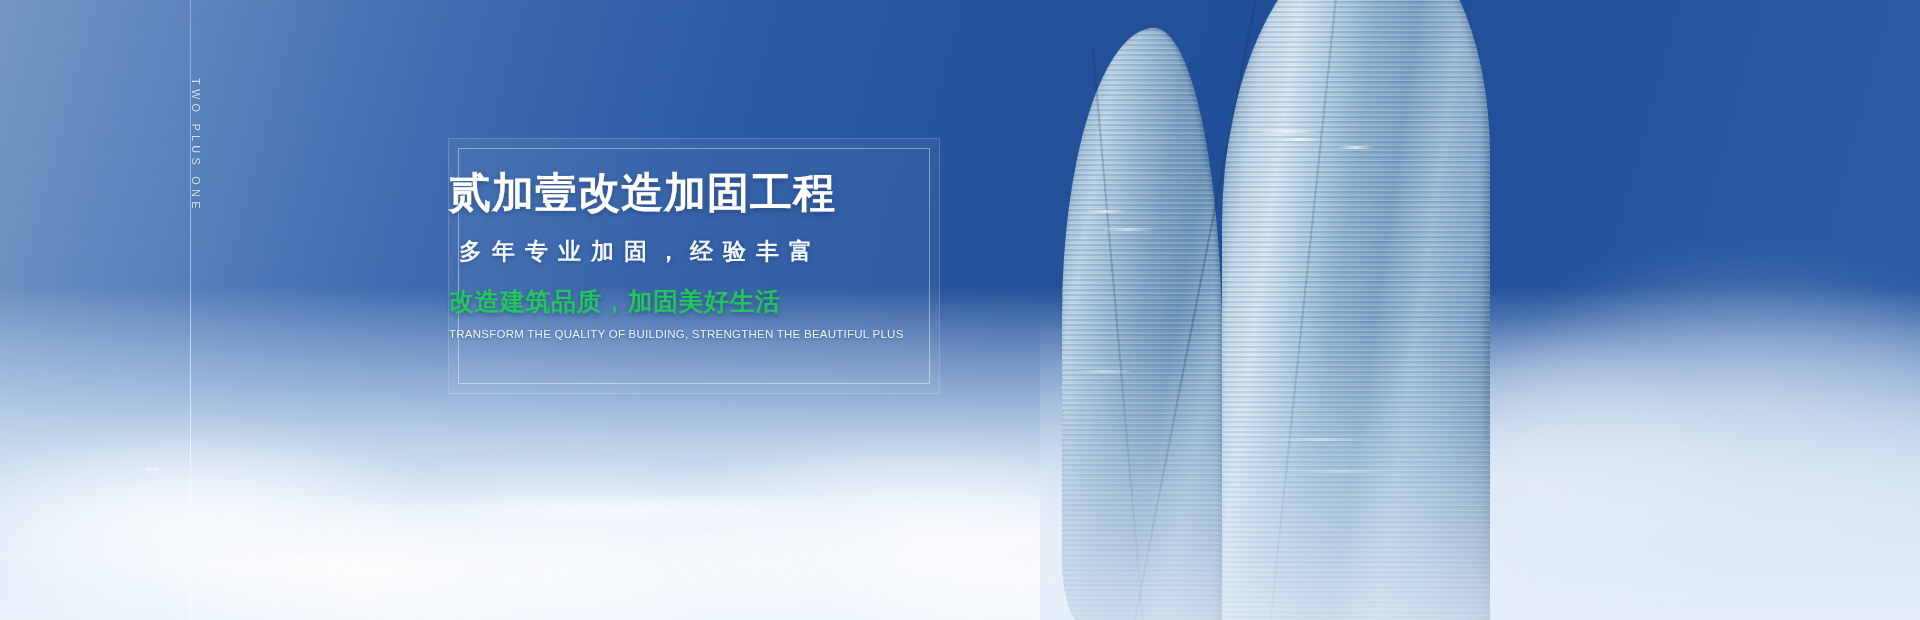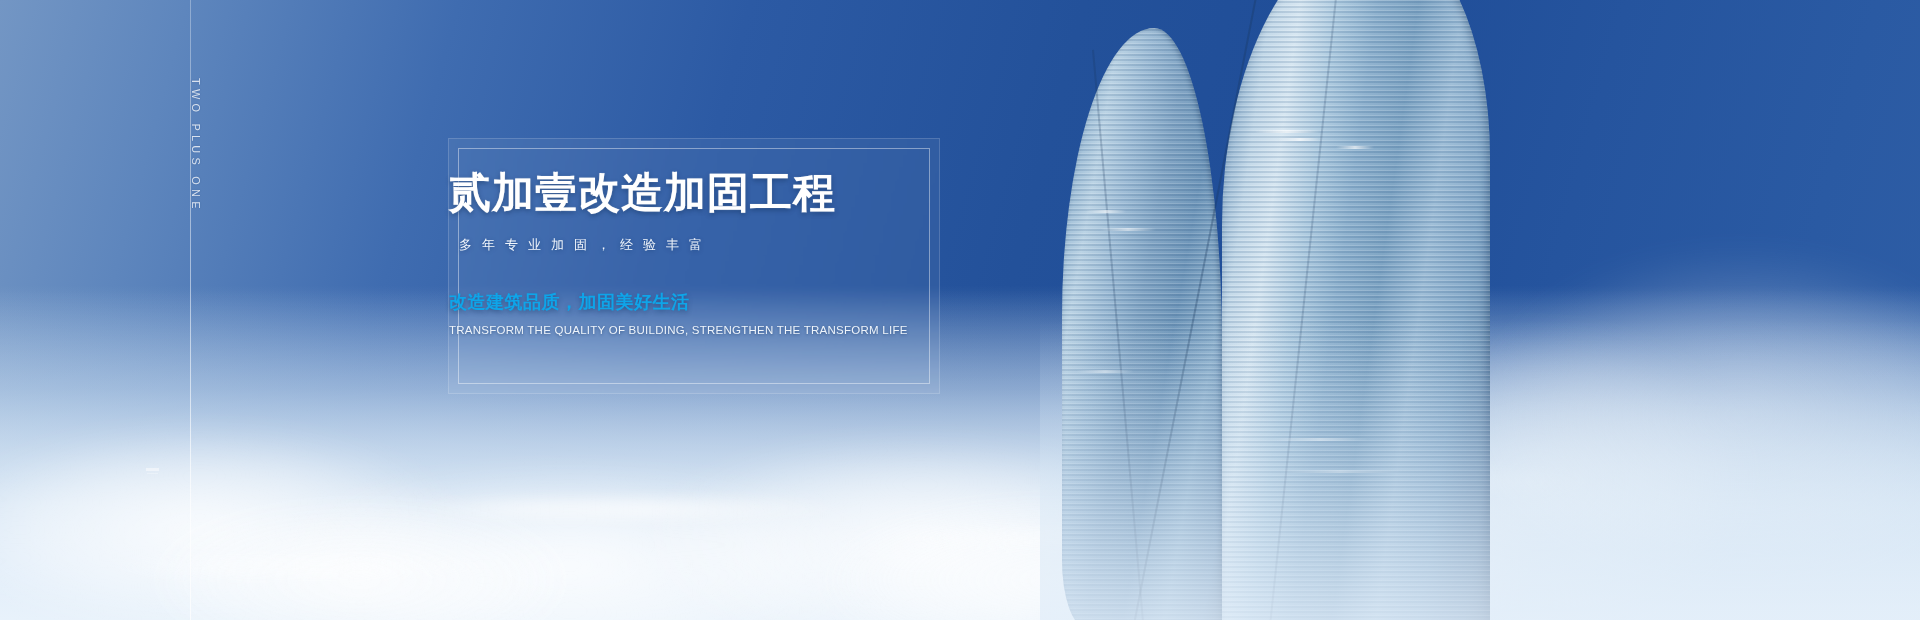--- a/index.html
+++ b/index.html
@@ -235,33 +235,33 @@
   .t-main{
     font-size:42px;
     font-weight:700;
     letter-spacing:1px;
     line-height:1.12;
     color:#ffffff;
     text-shadow:0 2px 5px rgba(10,40,80,.45), 0 0 1px rgba(255,255,255,.6);
   }
   .t-sub{
     margin-top:20px;
-    font-size:13px;
-    font-weight:400;
+    font-size:23px;
+    font-weight:700;
     letter-spacing:10px;
     text-indent:10px;
     color:#f2f7fd;
     text-shadow:0 1px 4px rgba(10,40,80,.40);
   }
   .t-slogan{
-    margin-top:36px;
-    font-size:18px;
+    margin-top:18px;
+    font-size:25px;
     font-weight:700;
     letter-spacing:.5px;
-    color:#0ea5e9;
+    color:#22c55e;
     text-shadow:0 2px 5px rgba(10,40,80,.45);
   }
   .t-en{
     margin-top:10px;
     font-size:11.5px;
     font-weight:400;
     letter-spacing:.25px;
     color:#eef4fb;
     text-shadow:0 1px 3px rgba(10,40,80,.45);
   }
@@ -311,17 +311,17 @@
   <div class="vrule"></div>
   <div class="vtext">TWO PLUS ONE</div>
   <div class="vmark"></div>
 
   <div class="panel">
     <div class="panel-inner"></div>
     <div class="panel-content">
       <div class="t-main">贰加壹改造加固工程</div>
       <div class="t-sub">多年专业加固，经验丰富</div>
       <div class="t-slogan">改造建筑品质，加固美好生活</div>
-      <div class="t-en">TRANSFORM THE QUALITY OF BUILDING, STRENGTHEN THE TRANSFORM LIFE</div>
+      <div class="t-en">TRANSFORM THE QUALITY OF BUILDING, STRENGTHEN THE BEAUTIFUL PLUS</div>
     </div>
   </div>
 
 </div>
 
 </body></html>

